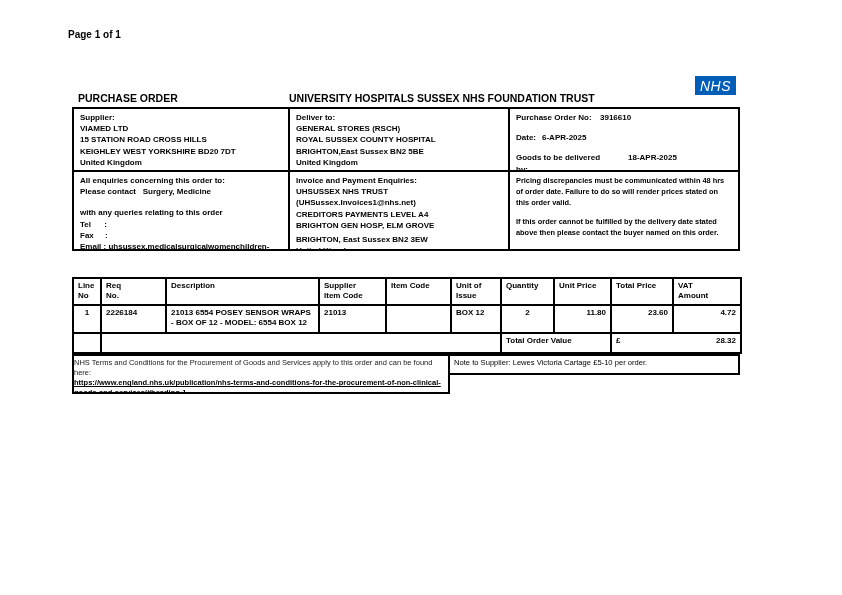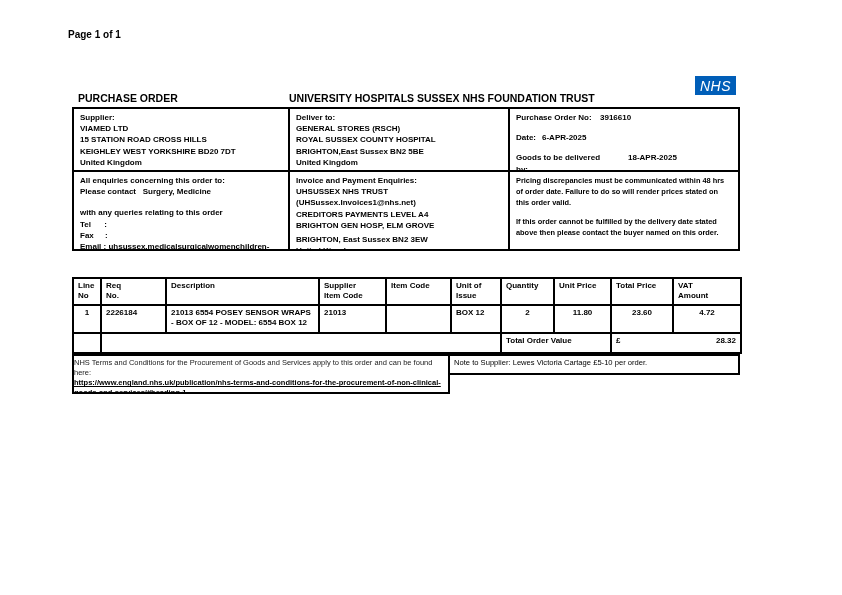--- a/index.html
+++ b/index.html
@@ -38,21 +38,21 @@
   #pricing-box p + p{margin-top:8px}
   #pricing-box{font-size:7.4px;line-height:1.5}
 
   #items-table{position:absolute;left:72px;top:277px;width:668px;border-collapse:collapse;table-layout:fixed}
   #items-table th,#items-table td{border:2px solid #000;font-size:8px;padding:2px 4px;
       vertical-align:top;font-weight:bold;line-height:1.3;overflow:hidden}
   #items-table th{white-space:pre-line;text-align:left;height:26px}
   #items-table td{height:28px}
   #items-table tr.total-row td{height:20px;border-bottom:2px solid #000}
   .ta-c{text-align:center}
-  .ta-r{text-align:center}
+  .ta-r{text-align:right}
   .money-cell{display:flex;justify-content:space-between}
 
   #terms-box{left:72px;top:354px;width:378px;height:40px;border:2px solid #000;
              padding:2px 0;font-size:7.5px;line-height:1.35;font-weight:normal;color:#1a1a1a;overflow:hidden}
   #terms-link{font-weight:bold;text-decoration:underline;color:#000;overflow-wrap:break-word;display:block}
   #note-box{left:448px;top:354px;width:292px;height:21px;border:2px solid #000;
             padding:2px 4px;font-size:7.6px;font-weight:normal;overflow:hidden}
 </style>
 </head>
 <body>

